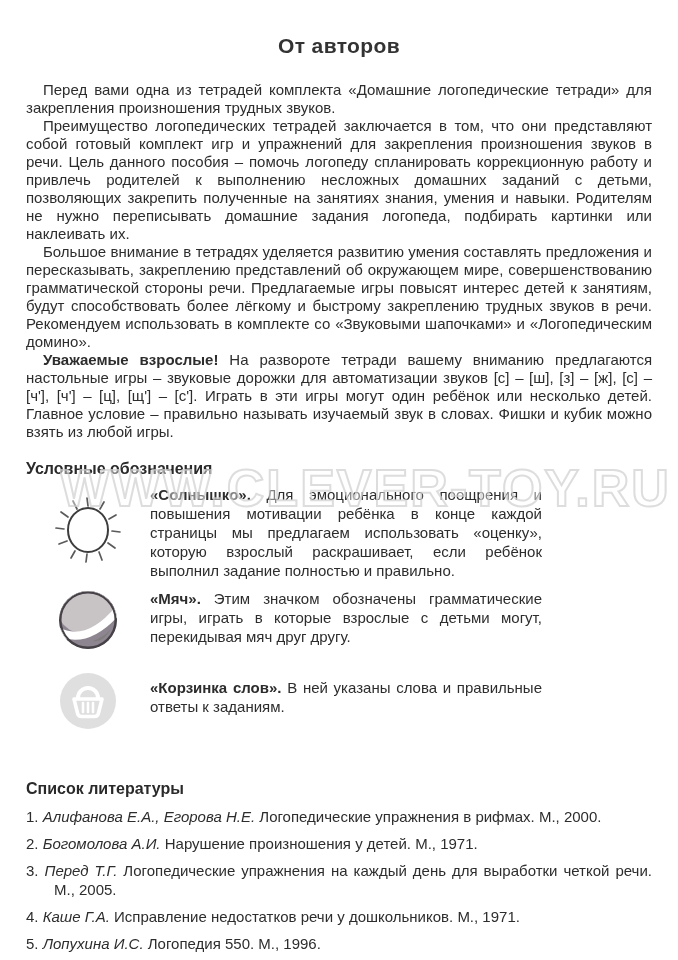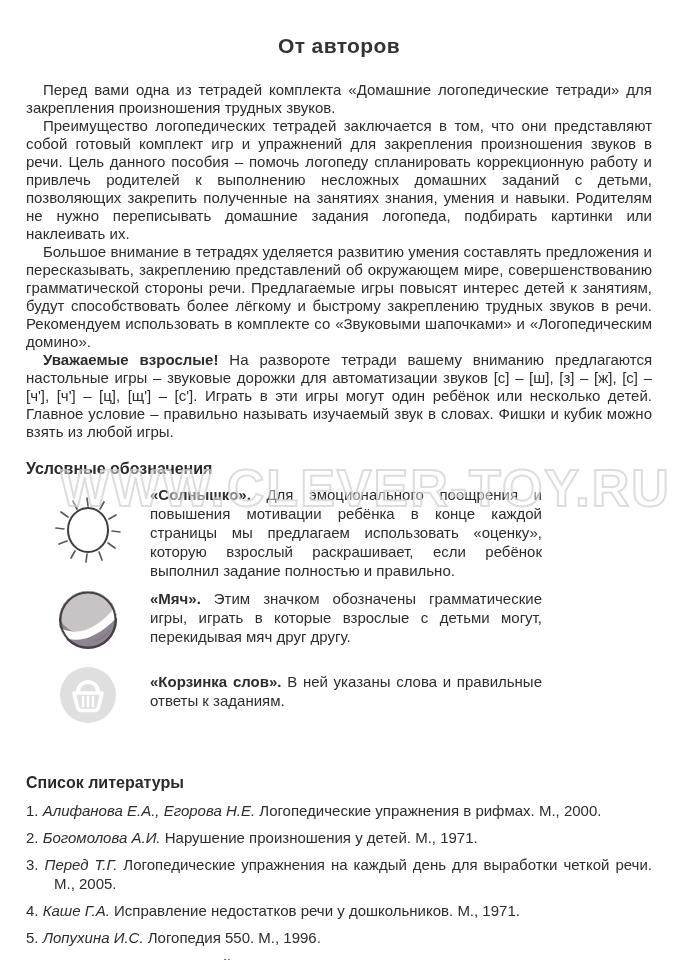--- a/index.html
+++ b/index.html
@@ -29,21 +29,21 @@
   }
   .lead { font-weight:bold; }
   .section-heading {
     font-size:16px; font-weight:bold; color:#2a2a2a;
     text-align:left;
     margin:19px 0 5px 0;
   }
   .legend { position:relative; z-index:2; }
   .legend-row { display:flex; align-items:flex-start; }
   .legend-row.sun    { margin-top:4px; margin-bottom:1px; }
-  .legend-row.ball   { margin-bottom:9px; }
+  .legend-row.ball   { margin-bottom:15px; }
   .legend-row.basket { margin-bottom:0; }
   .icon-cell {
     flex:0 0 124px;
     display:flex; justify-content:center; align-items:flex-start;
   }
   .legend-text {
     width:392px;
     font-size:15px; line-height:19px;
     text-align:justify;
   }

